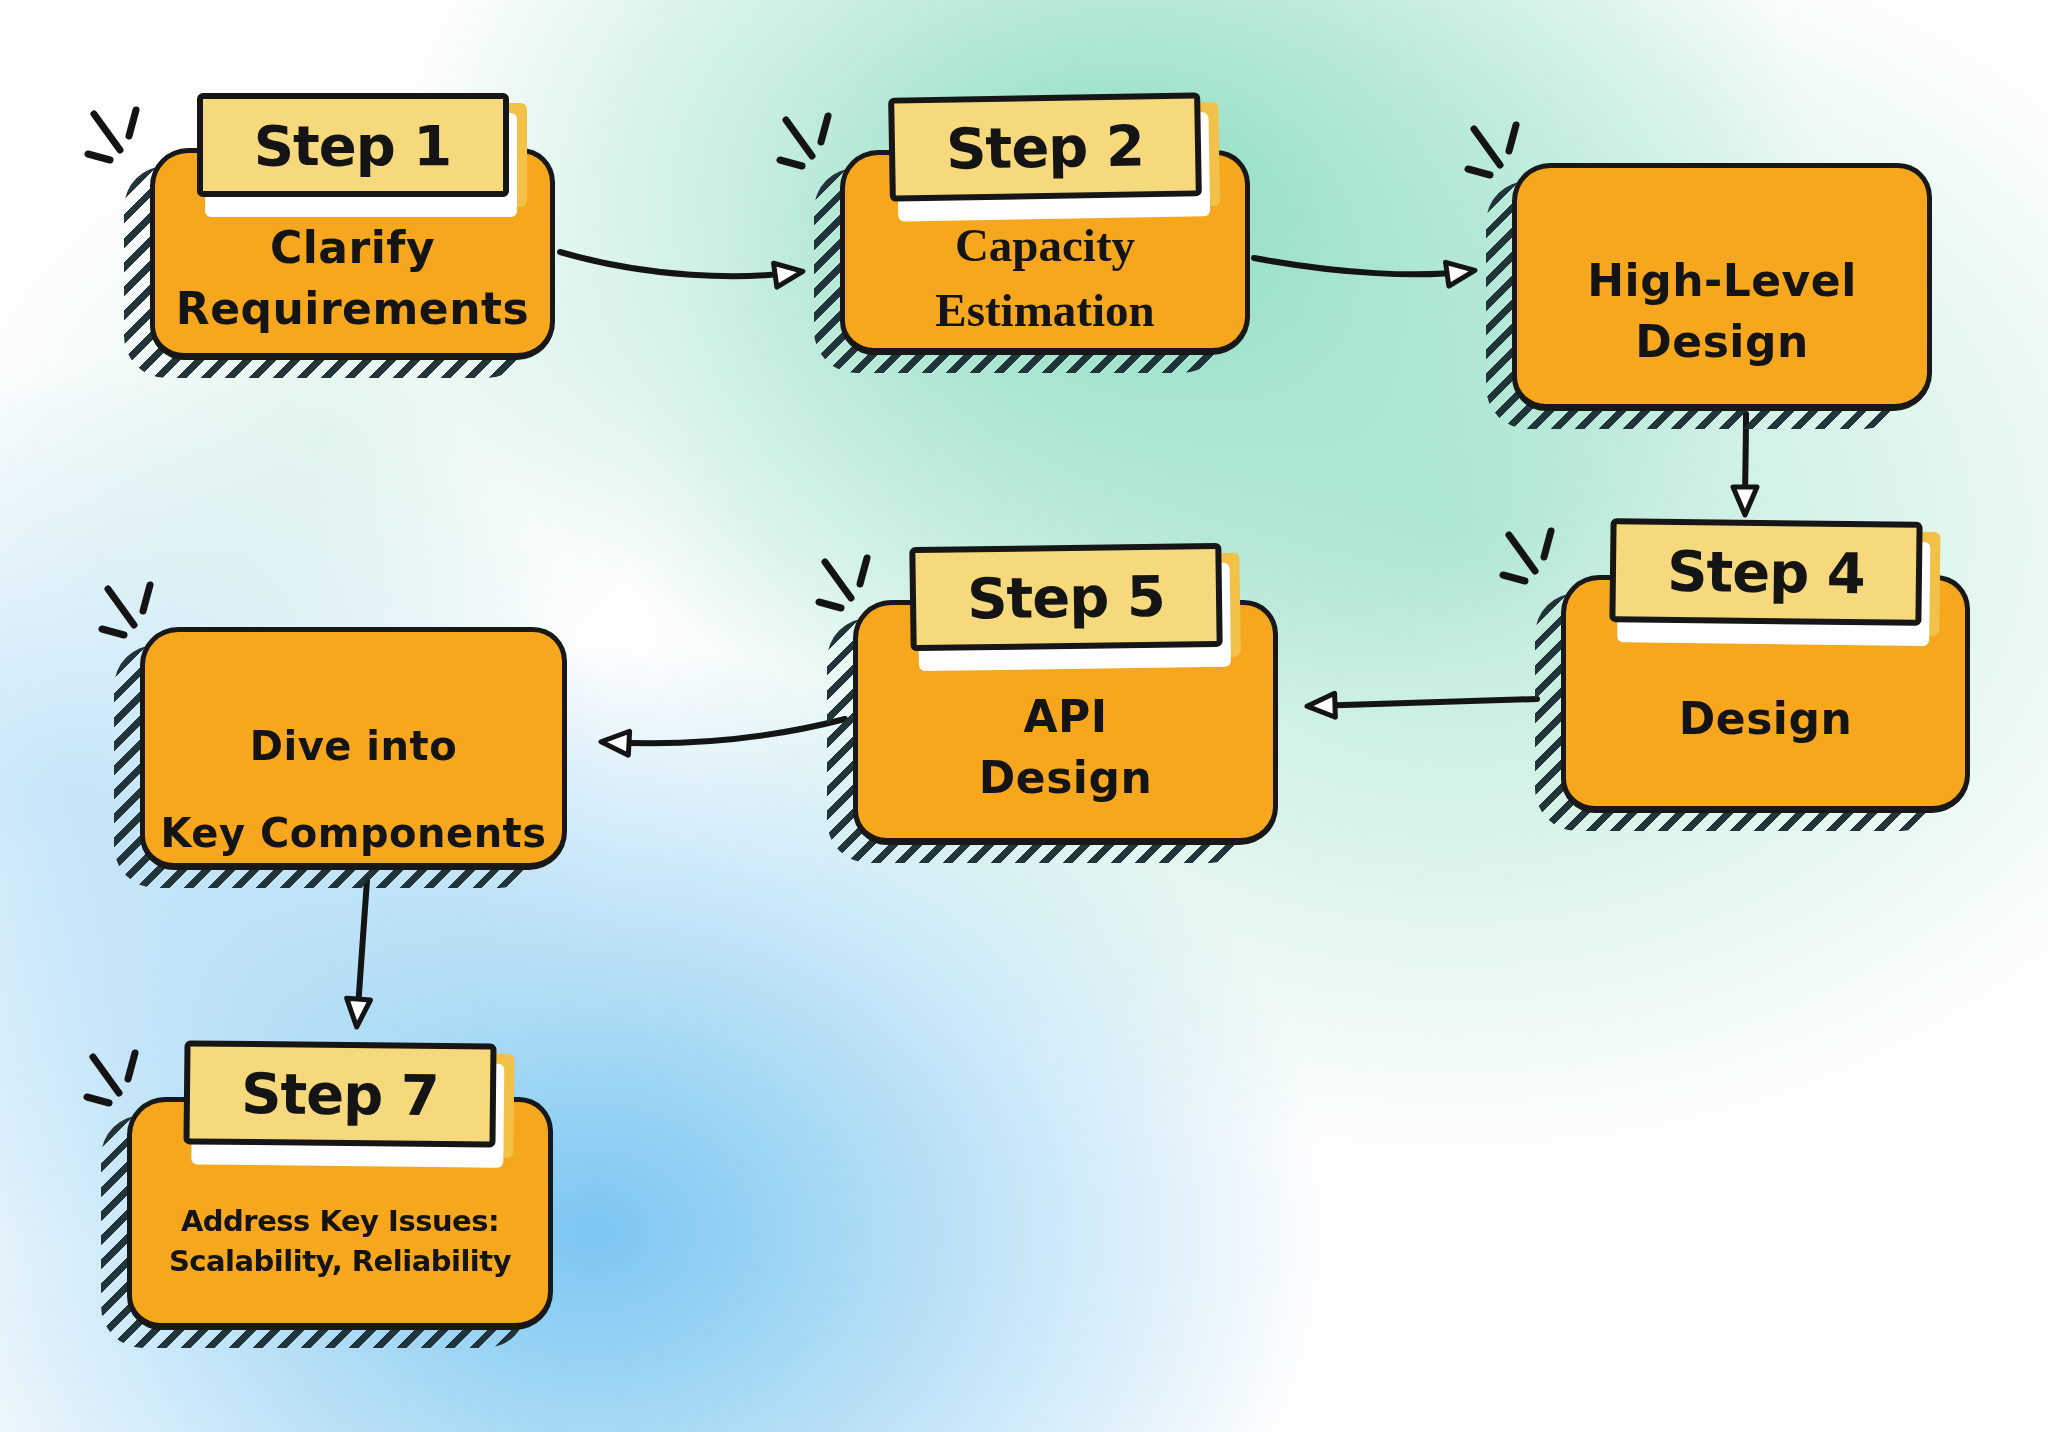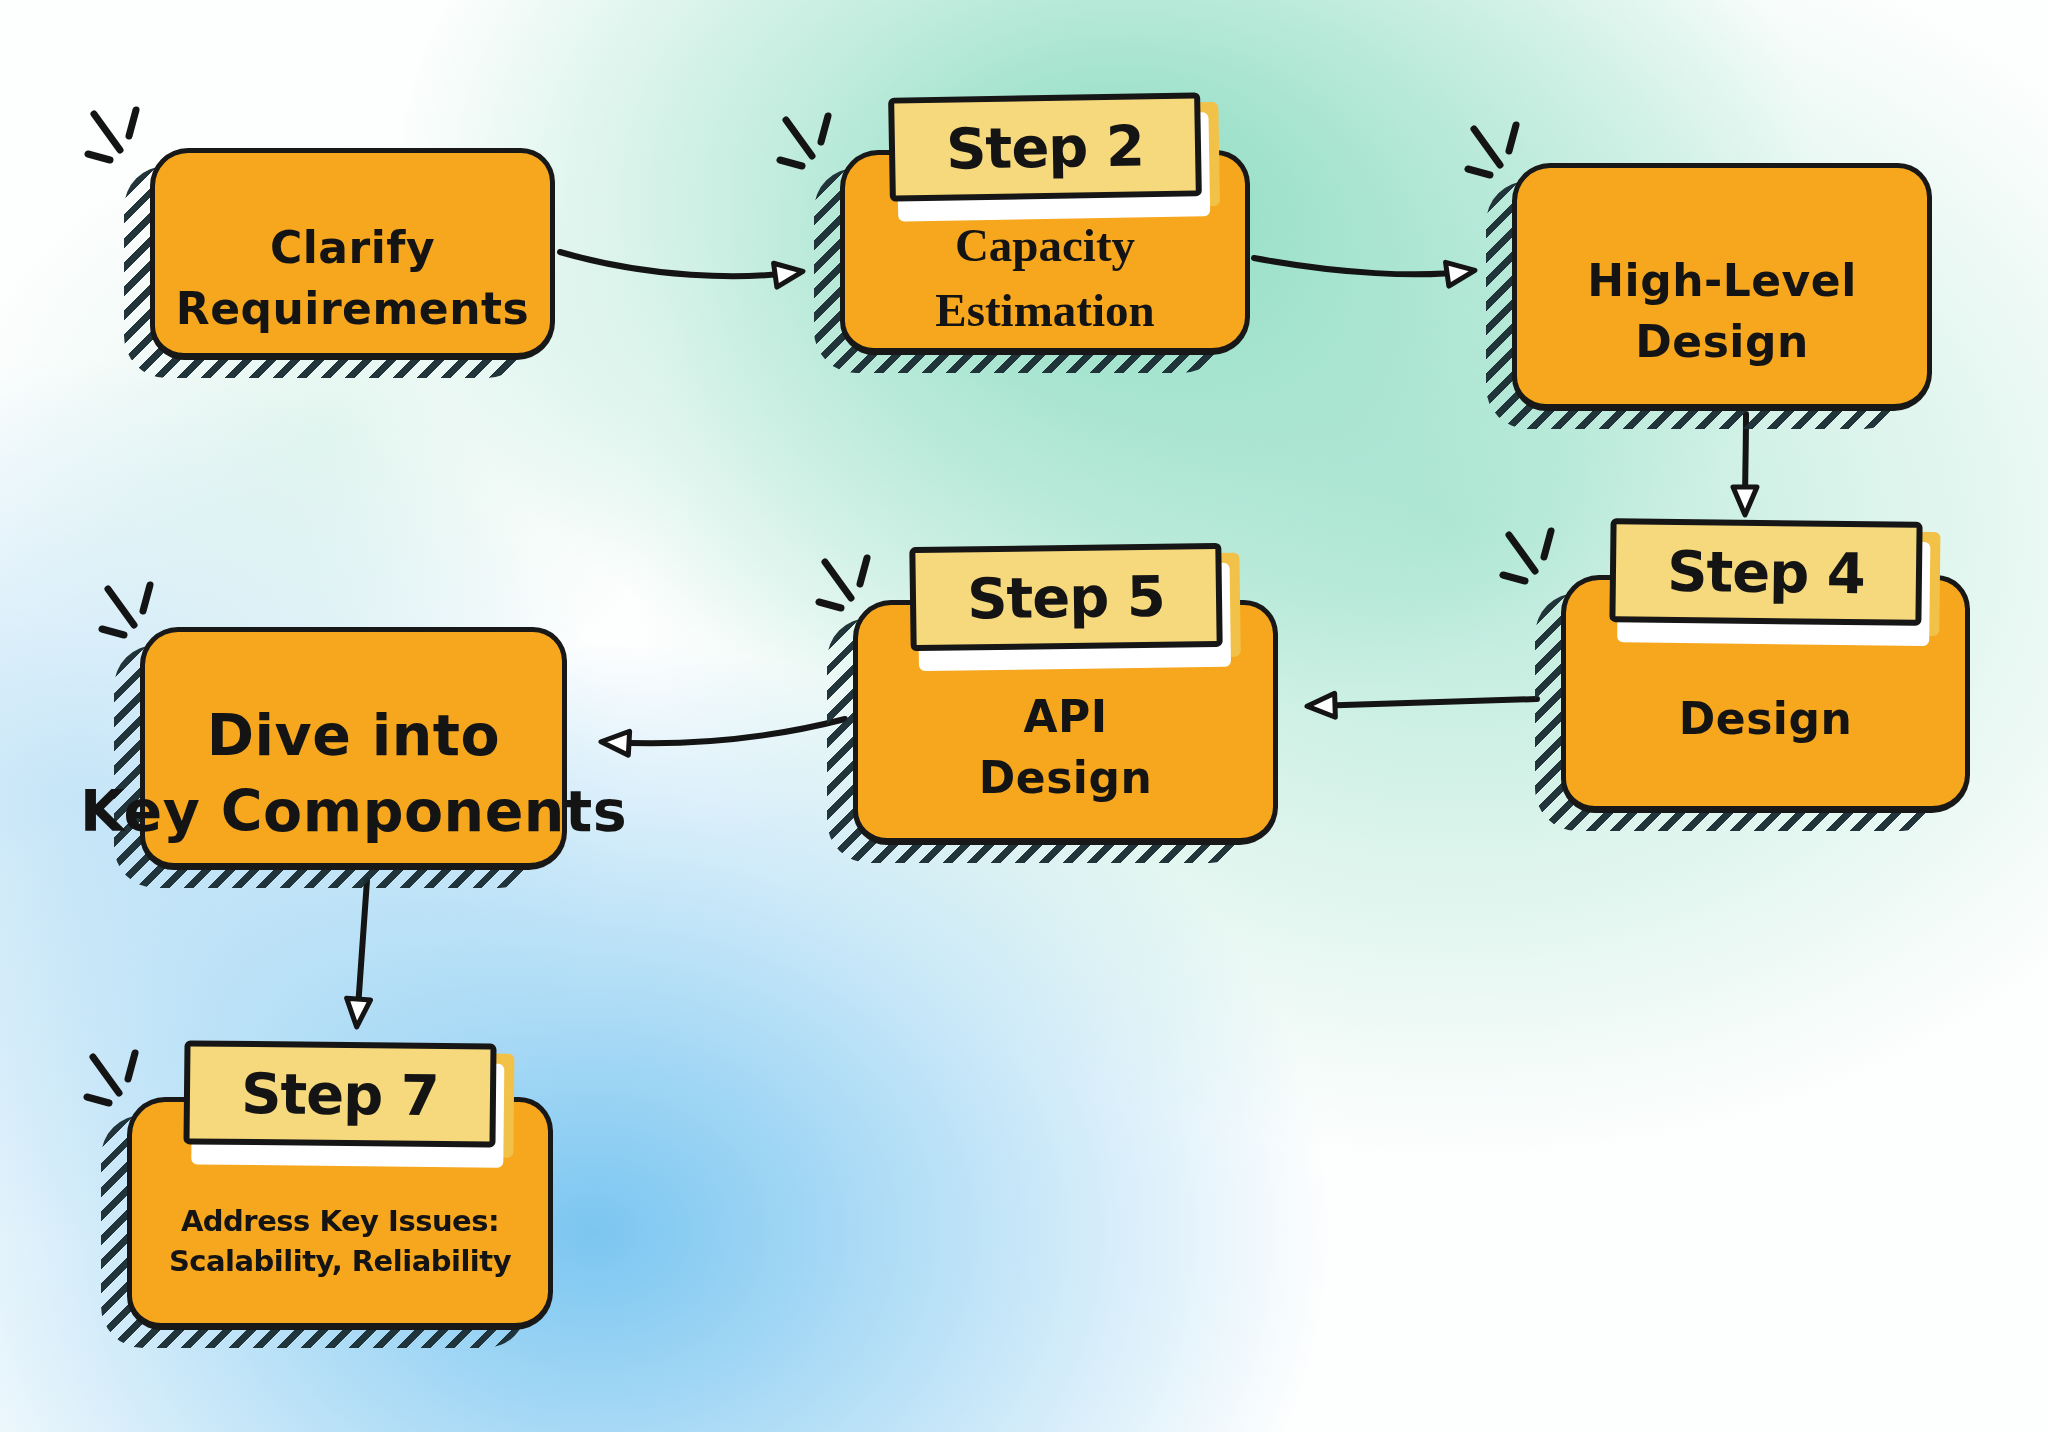--- a/index.html
+++ b/index.html
@@ -75,21 +75,21 @@
 
   .s1 .sparkle { left: -66px; top: -46px; }
   .s2 .sparkle { left: -64px; top: -42px; }
   .s3 .sparkle { left: -48px; top: -46px; }
   .s4 .sparkle { left: -62px; top: -52px; }
   .s5 .sparkle { left: -38px; top: -50px; }
   .s6 .sparkle { left: -42px; top: -50px; }
   .s7 .sparkle { left: -44px; top: -52px; }
 
   .s2 .line { font-family: Liberation Serif, serif; font-size: 47px; letter-spacing: 0; }
-  .s6 .line { font-size: 57px; }
+  .s6 .line { font-size: 40px; margin-top: 31px; }
   .s7 .line { font-size: 29px; letter-spacing: -0.5px; }
   .s7 .body { gap: 6px; padding-top: 58px; }
 
   .s2 .tag { transform: translateX(-50%) rotate(-1deg); }
   .s4 .tag { transform: translateX(-50%) rotate(0.7deg); }
   .s5 .tag { transform: translateX(-50%) rotate(-0.8deg); }
   .s7 .tag { transform: translateX(-50%) rotate(0.6deg); }
 
   
   .arrows { position: absolute; inset: 0; z-index: 1; }
@@ -121,20 +121,23 @@
       <div class="line">Clarify</div>
       <div class="line">Requirements</div>
     </div>
     <svg class="sparkle" viewBox="0 0 66 66">
       <g stroke="#141414" stroke-width="7" stroke-linecap="round" fill="none">
         <path d="M10 12 L36 48"></path>
           <path d="M52 8 L45 34"></path>
           <path d="M4 52 L26 58"></path>
       </g>
     </svg>
+    <div class="tag">
+      <span>Step 1</span>
+    </div>
   </div>
 
   <div class="step s2">
     <div class="hatch"></div>
     <div class="body">
       <div class="line">Capacity</div>
       <div class="line">Estimation</div>
     </div>
     <svg class="sparkle" viewBox="0 0 66 66">
       <g stroke="#141414" stroke-width="7" stroke-linecap="round" fill="none">

